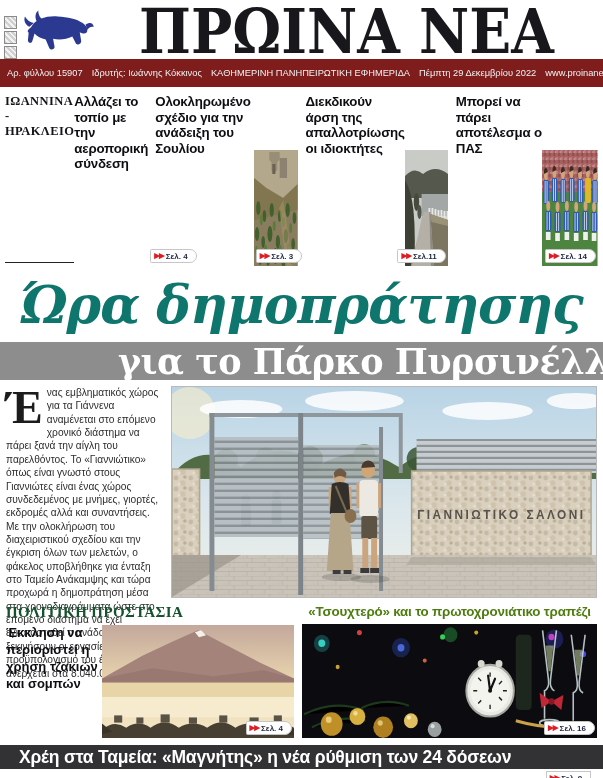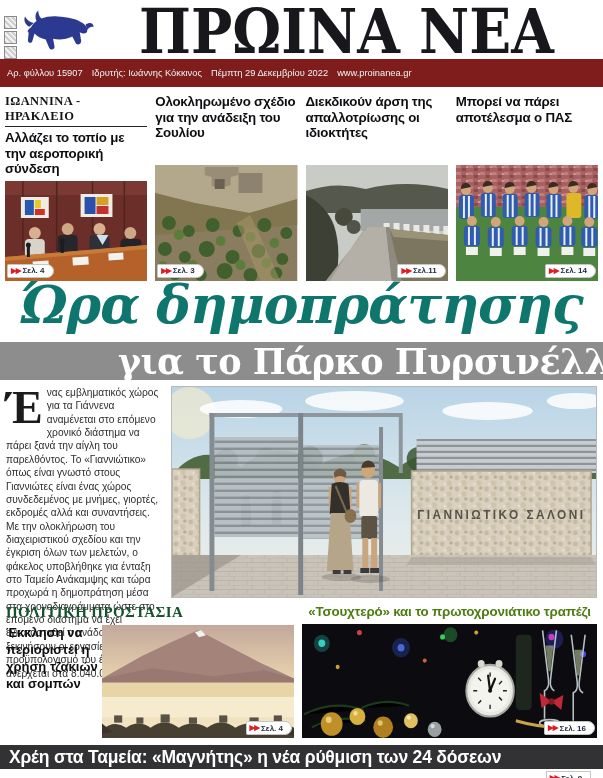--- a/index.html
+++ b/index.html
@@ -12,21 +12,21 @@
         background:repeating-linear-gradient(45deg,#cfcfcf 0 2px,#f2f2f2 2px 4px);}
   .bull svg{width:74px;height:54px;display:block;}
   .mast-title{flex:1;text-align:center;font-family:"DejaVu Serif","Liberation Serif",serif;
         font-weight:bold;font-size:55px;line-height:1;color:#17171c;letter-spacing:0px;
         transform:scaleY(1.12);transform-origin:center;white-space:nowrap;}
   
   .info-bar{height:20px;background:#7f1d1d;color:#f2f2f2;font-size:9.3px;display:flex;
         align-items:center;padding:4px 7px;gap:9px;white-space:nowrap;overflow:hidden;}
   
   .top-stories{display:grid;grid-template-columns:repeat(4,1fr);gap:8px;padding:7px 5px 0;height:172px;}
-  .story{display:flex;flex-direction:column;min-width:0;}
+  .story{display:flex;flex-direction:row;min-width:0;}
   .kicker{font-family:"Liberation Serif",serif;font-size:12.5px;font-weight:bold;letter-spacing:.4px;
         border-bottom:1.5px solid #222;padding-bottom:2px;margin-bottom:3px;color:#15151a;}
   .story h3{margin:0 0 4px;font-size:13.3px;line-height:1.17;color:#0e0e12;letter-spacing:-.2px;font-weight:bold;}
   .photo{margin-top:auto;position:relative;}
   .photo.h100{height:100px;} .photo.h116{height:116px;}
   .photo svg,.main-photo svg,.bl-photo svg,.br-photo svg{display:block;width:100%;height:100%;}
   
   .page-tag{position:absolute;bottom:3px;background:#fff;border:1px solid #c6c6c6;height:12px;
         padding:0 8px 0 3px;font-size:8px;font-weight:bold;color:#1d2440;display:flex;
         align-items:center;gap:2px;white-space:nowrap;}
@@ -53,21 +53,21 @@
   .bl .kicker2{font-family:"Liberation Serif",serif;font-weight:bold;font-size:15px;
         letter-spacing:.4px;margin:1px 0 4px;color:#14532d;}
   .bl-body{display:flex;gap:4px;flex:1;}
   .bl-headline{width:92px;flex:none;font-size:13px;font-weight:bold;line-height:1.3;color:#0e0e12;}
   .bl-photo{flex:1;position:relative;}
   .br{flex:1;display:flex;flex-direction:column;min-width:0;}
   .br h3{margin:1px 0 5px;font-size:13.4px;font-weight:bold;text-align:center;color:#4d7c0f;letter-spacing:-.2px;white-space:nowrap;}
   .br-photo{flex:1;position:relative;}
   
   .bottom-bar{margin-top:7px;height:24px;background:#323234;color:#fff;display:flex;align-items:center;
-        font-size:17.5px;font-weight:bold;padding:0 9px;letter-spacing:-.2px;position:relative;white-space:nowrap;}
+        font-size:17.5px;font-weight:bold;padding:0 19px;letter-spacing:-.2px;position:relative;white-space:nowrap;}
   .bar-tag{position:absolute;right:12px;top:26px;bottom:auto;}
 </style>
 </head>
 <body>
 
 <div class="page">
 
   <header class="masthead">
     <div class="seals">
       <div class="seal"></div>
@@ -80,20 +80,21 @@
         <path fill="#2b3a90" d="M10,25 C4,22 2,16 4,11 C7,16 11,19 16,20 Z M20,18 C17,12 18,6 22,3 C22,9 25,14 29,16 Z"></path>
         <path fill="#2b3a90" d="M86,22 C92,18 96,20 97,25 C93,24 90,26 88,29 Z"></path>
       </svg>
     </div>
     <div class="mast-title">ΠΡΩΙΝΑ ΝΕΑ</div>
   </header>
 
   <div class="info-bar">
     <span>Αρ. φύλλου 15907</span>
     <span>Ιδρυτής: Ιωάννης Κόκκινος</span>
+    <span>ΚΑΘΗΜΕΡΙΝΗ ΠΑΝΗΠΕΙΡΩΤΙΚΗ ΕΦΗΜΕΡΙΔΑ</span>
     <span>Πέμπτη 29 Δεκεμβρίου 2022</span>
     <span>www.proinanea.gr</span>
 
   </div>
 
   <section class="top-stories">
 
     <article class="story">
       <div class="kicker">ΙΩΑΝΝΙΝΑ - ΗΡΑΚΛΕΙΟ</div>
       <h3>Αλλάζει το τοπίο με την αεροπορική σύνδεση</h3>

